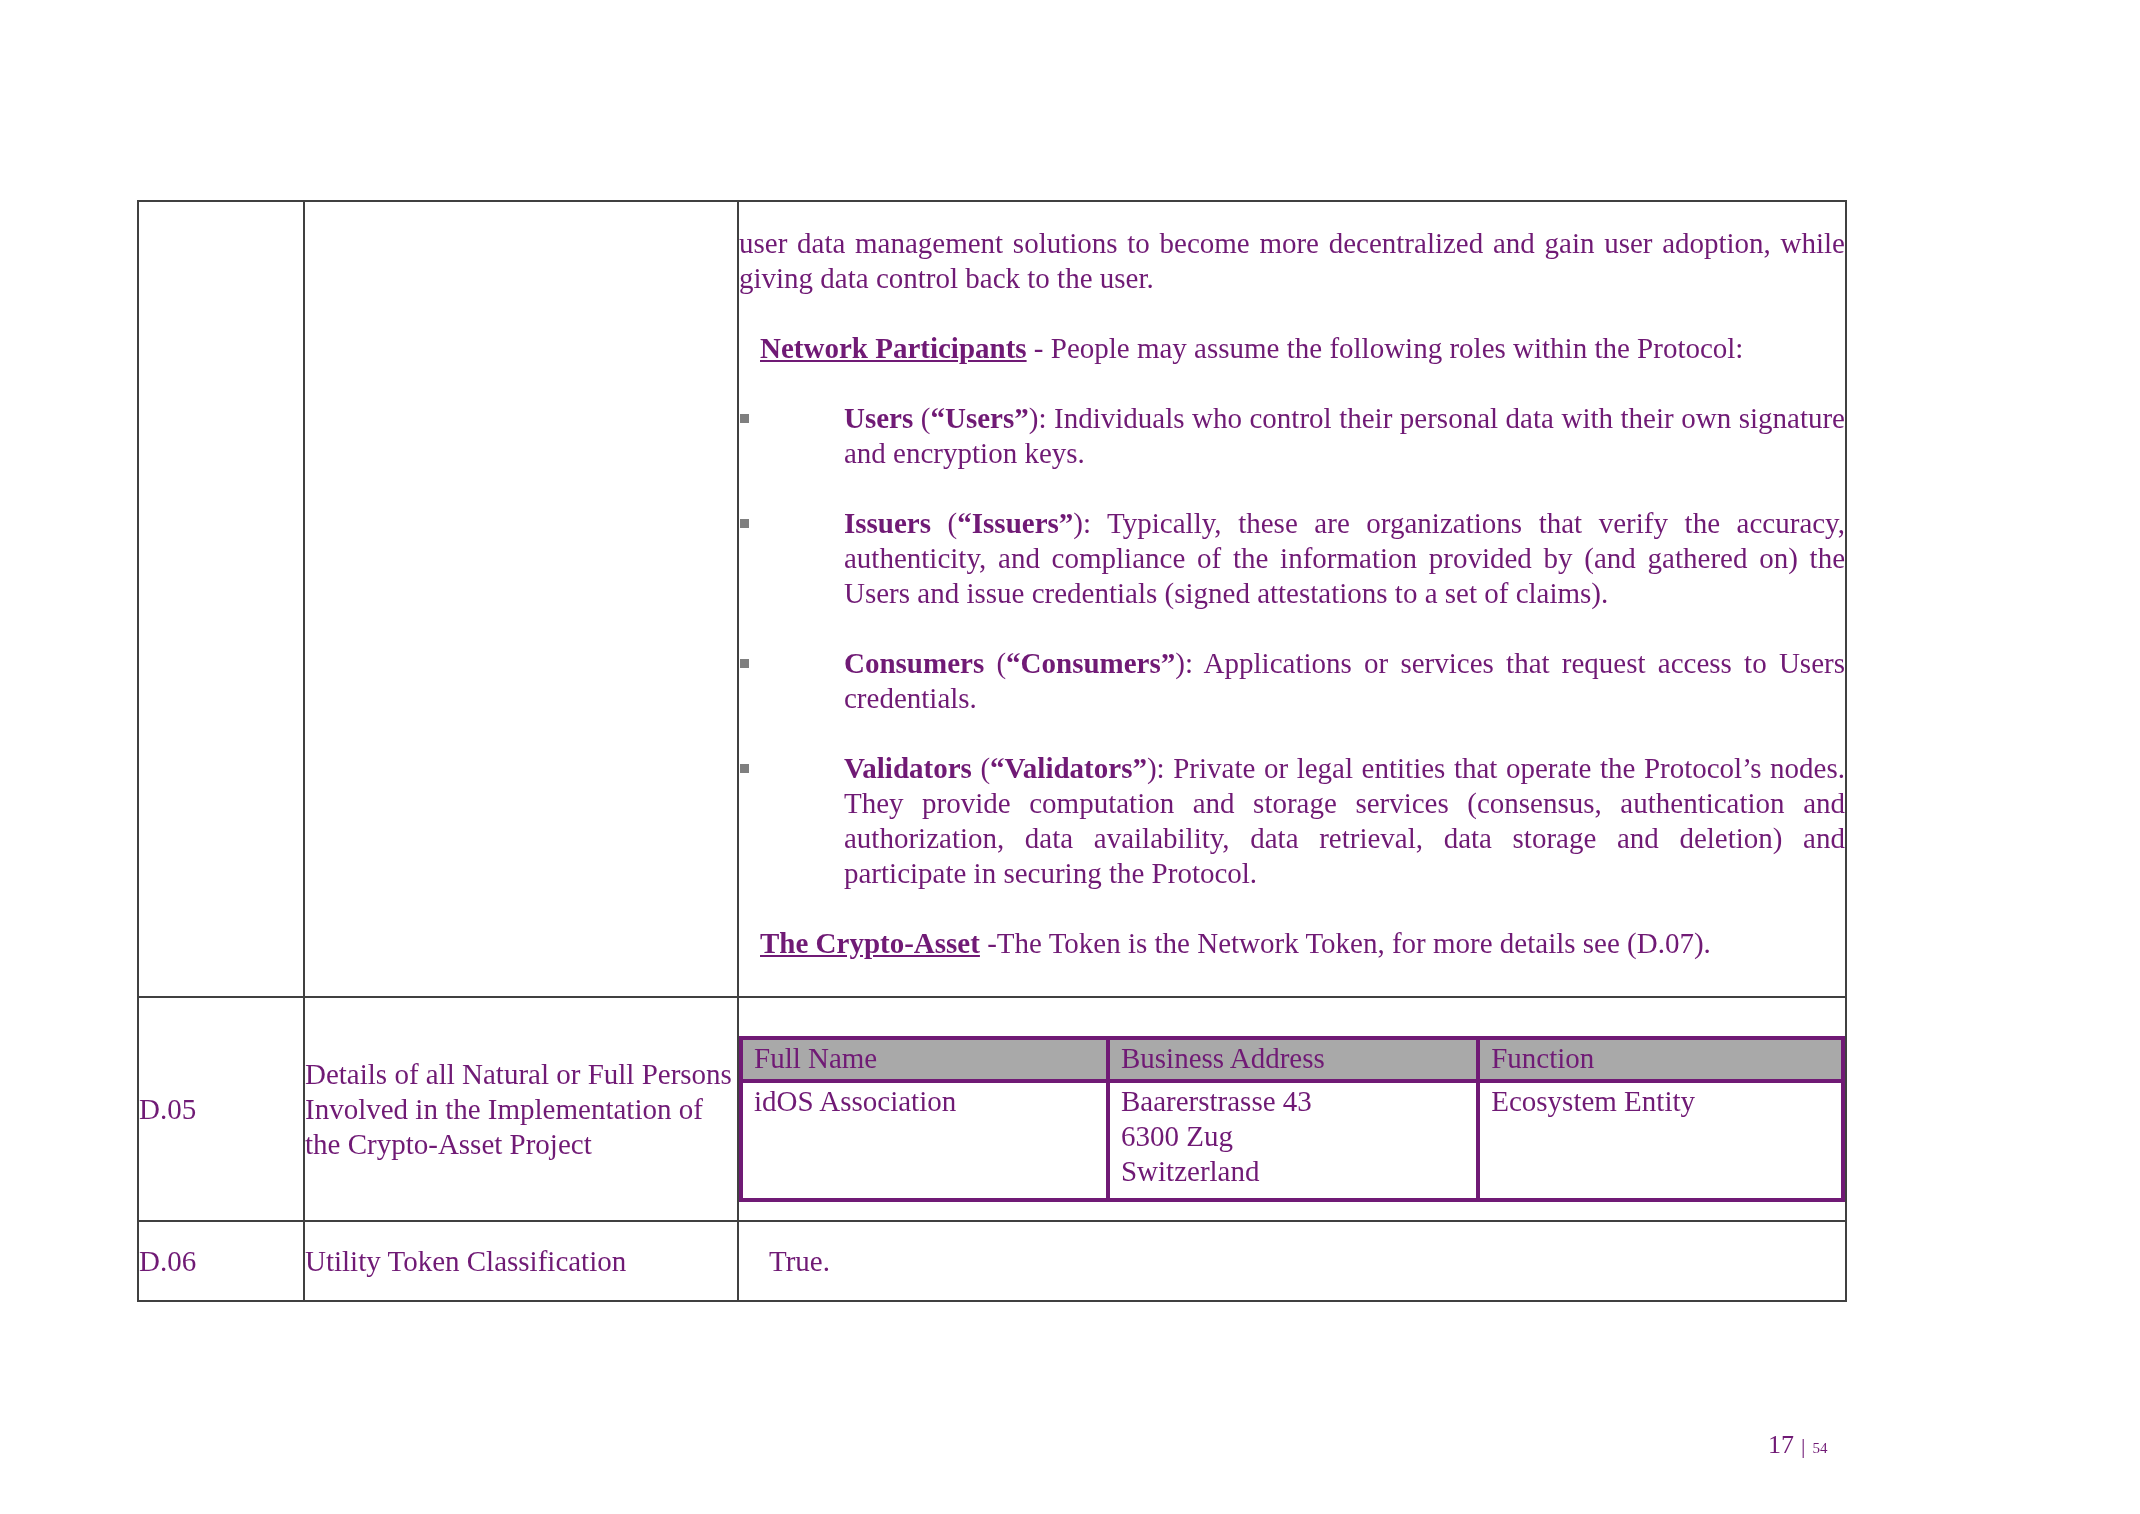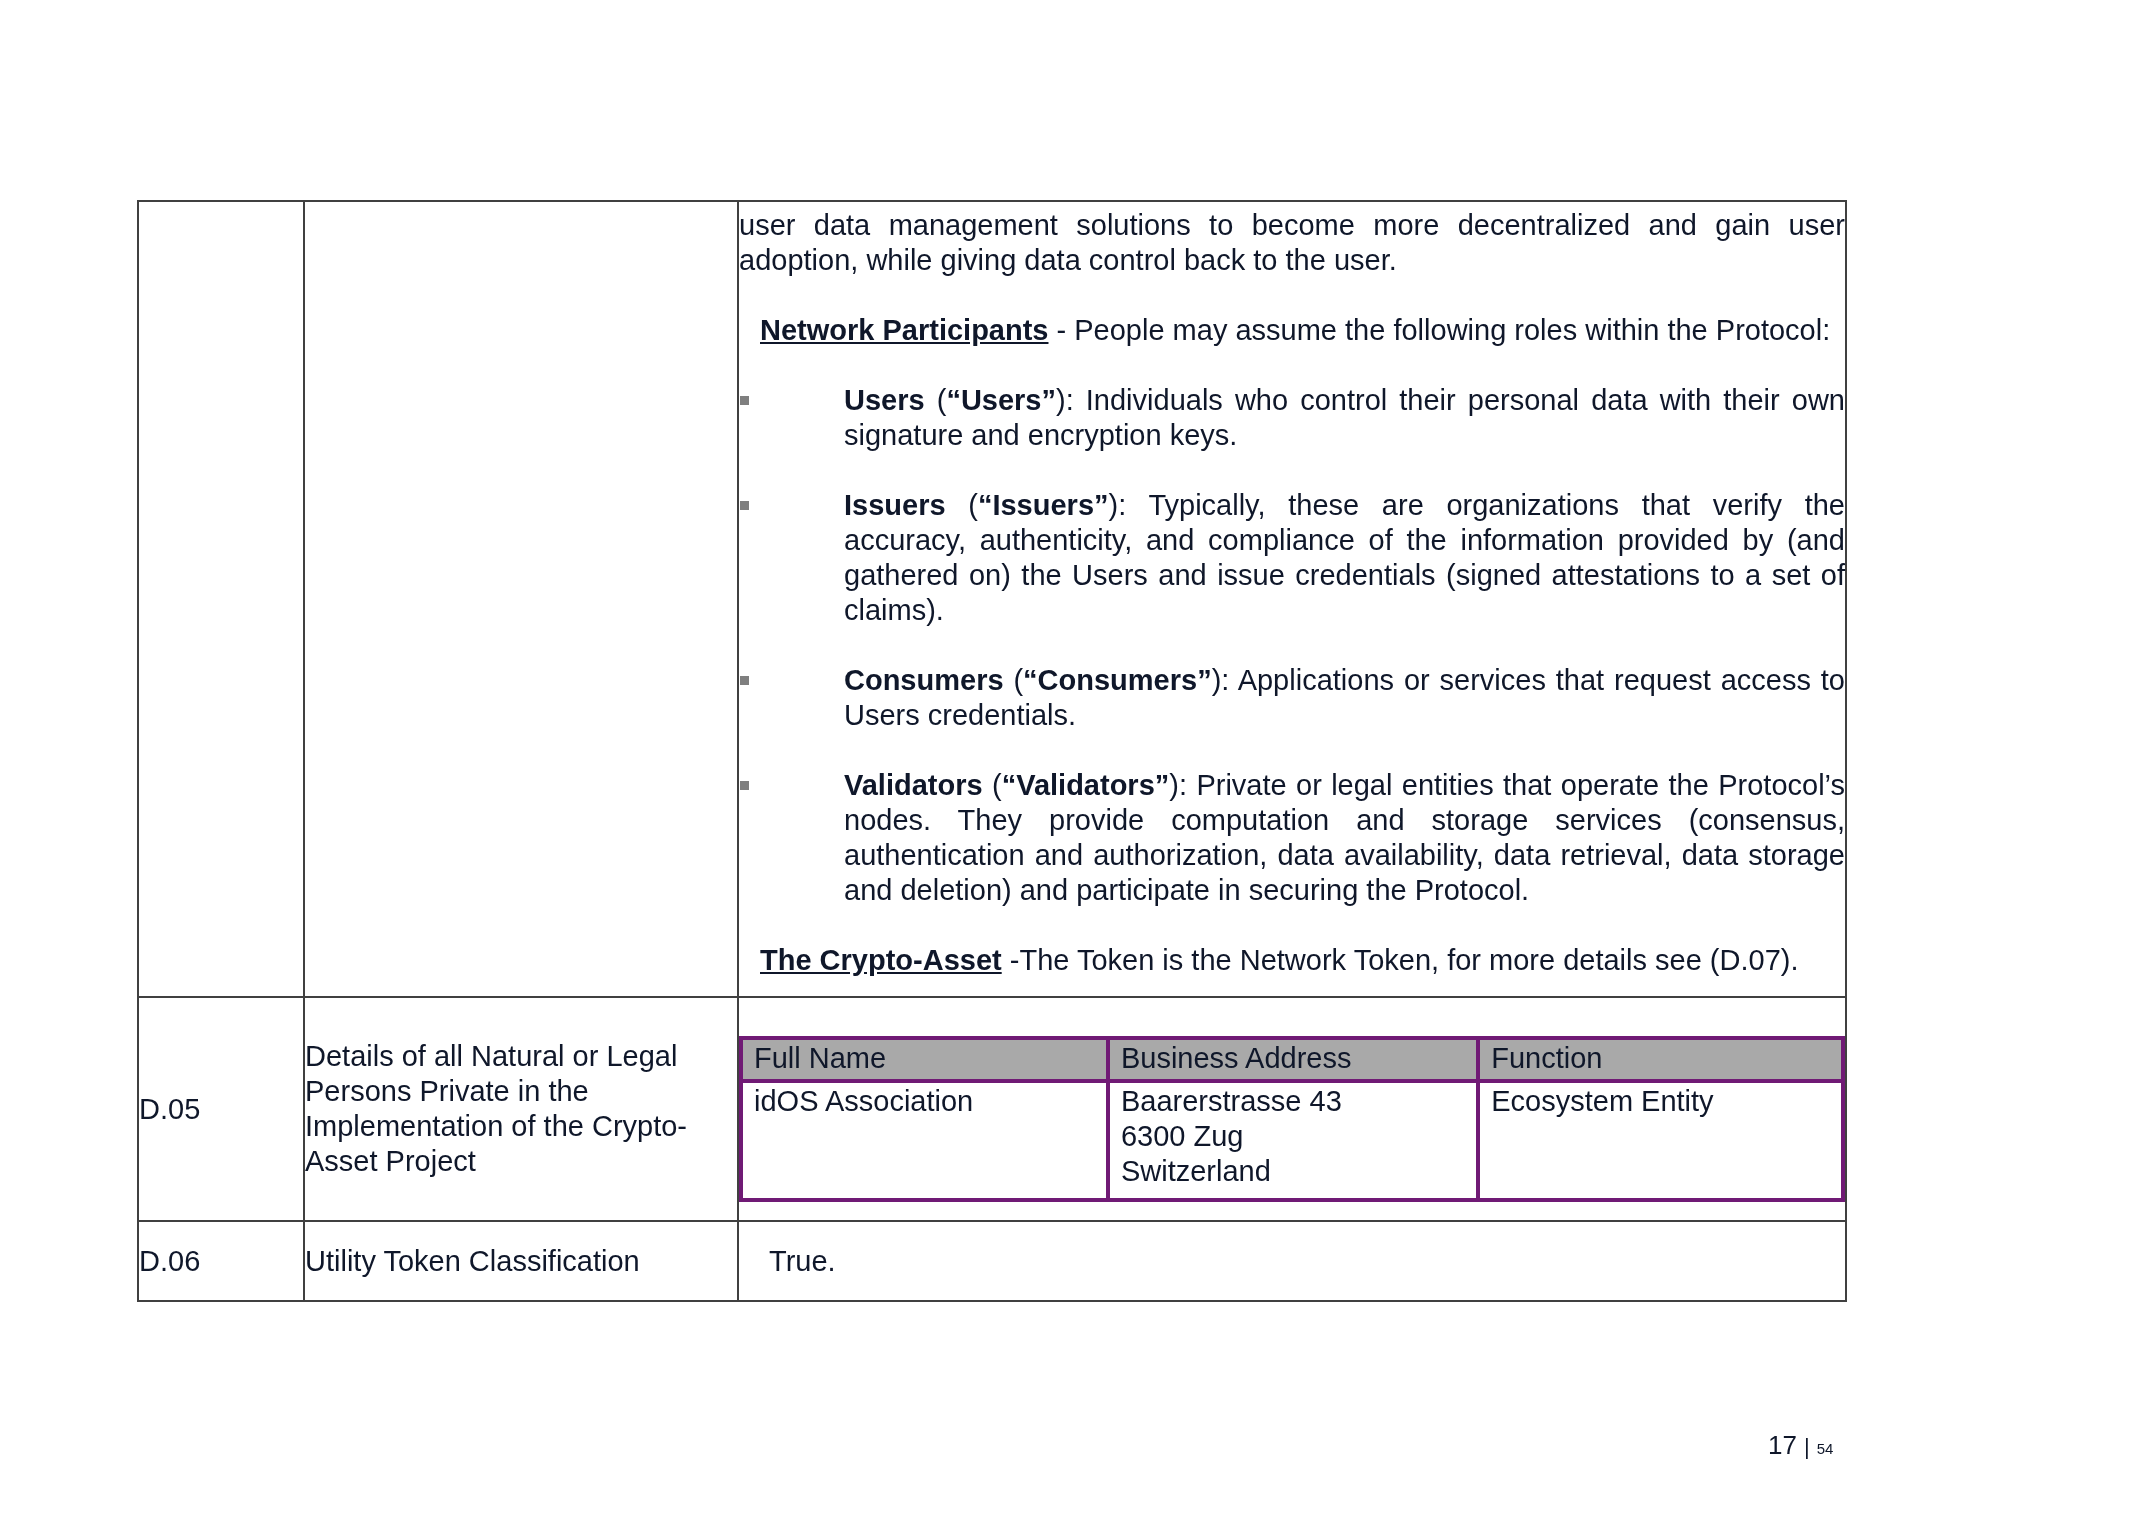--- a/index.html
+++ b/index.html
@@ -1,18 +1,18 @@
 <!DOCTYPE html>
 <html><head>
 <meta charset="utf-8">
 <style>
   html,body{margin:0;padding:0;background:#ffffff;}
   .sheet{
     position:relative; width:2140px; height:1514px; background:#ffffff;
-    font-family:Liberation Sans, sans-serif; color:#0f172a;
+    font-family:Liberation Serif, serif; color:#701a75;
     font-size:29px; line-height:35px;
   }
   table.doc{
     position:absolute; left:137px; top:200px; width:1708px;
     border-collapse:collapse; table-layout:fixed;
   }
   table.doc > tbody > tr > td{
     border:2px solid #404040; vertical-align:middle; padding:0;
   }
   td.id-cell{ padding-left:15px; }
@@ -78,21 +78,21 @@
           <div class="bullet">
             <span class="marker"></span><span class="b">Validators</span><span> (</span><span class="b">“Validators”</span><span>): </span><span>Private or legal entities that operate the Protocol’s nodes. They provide computation and storage services (consensus, authentication and authorization, data availability, data retrieval, data storage and deletion) and participate in securing the Protocol.</span>
           </div>
 
           <p class="para"><span class="bu">The Crypto-Asset</span><span> -The Token is the Network Token, for more details see (D.07).</span></p>
         </td>
       </tr>
 
       <tr style="height:224px;">
         <td class="id-cell">D.05</td>
-        <td class="label-cell">Details of all Natural or Legal Persons Private in the Implementation of the Crypto-Asset Project</td>
+        <td class="label-cell">Details of all Natural or Full Persons Involved in the Implementation of the Crypto-Asset Project</td>
         <td class="content-mid">
           <table class="inner">
             <colgroup>
               <col style="width:33.3%">
                 <col style="width:33.6%">
                 <col style="width:33.1%">
             </colgroup>
             <thead>
               <tr>
                 <th>Full Name</th>

